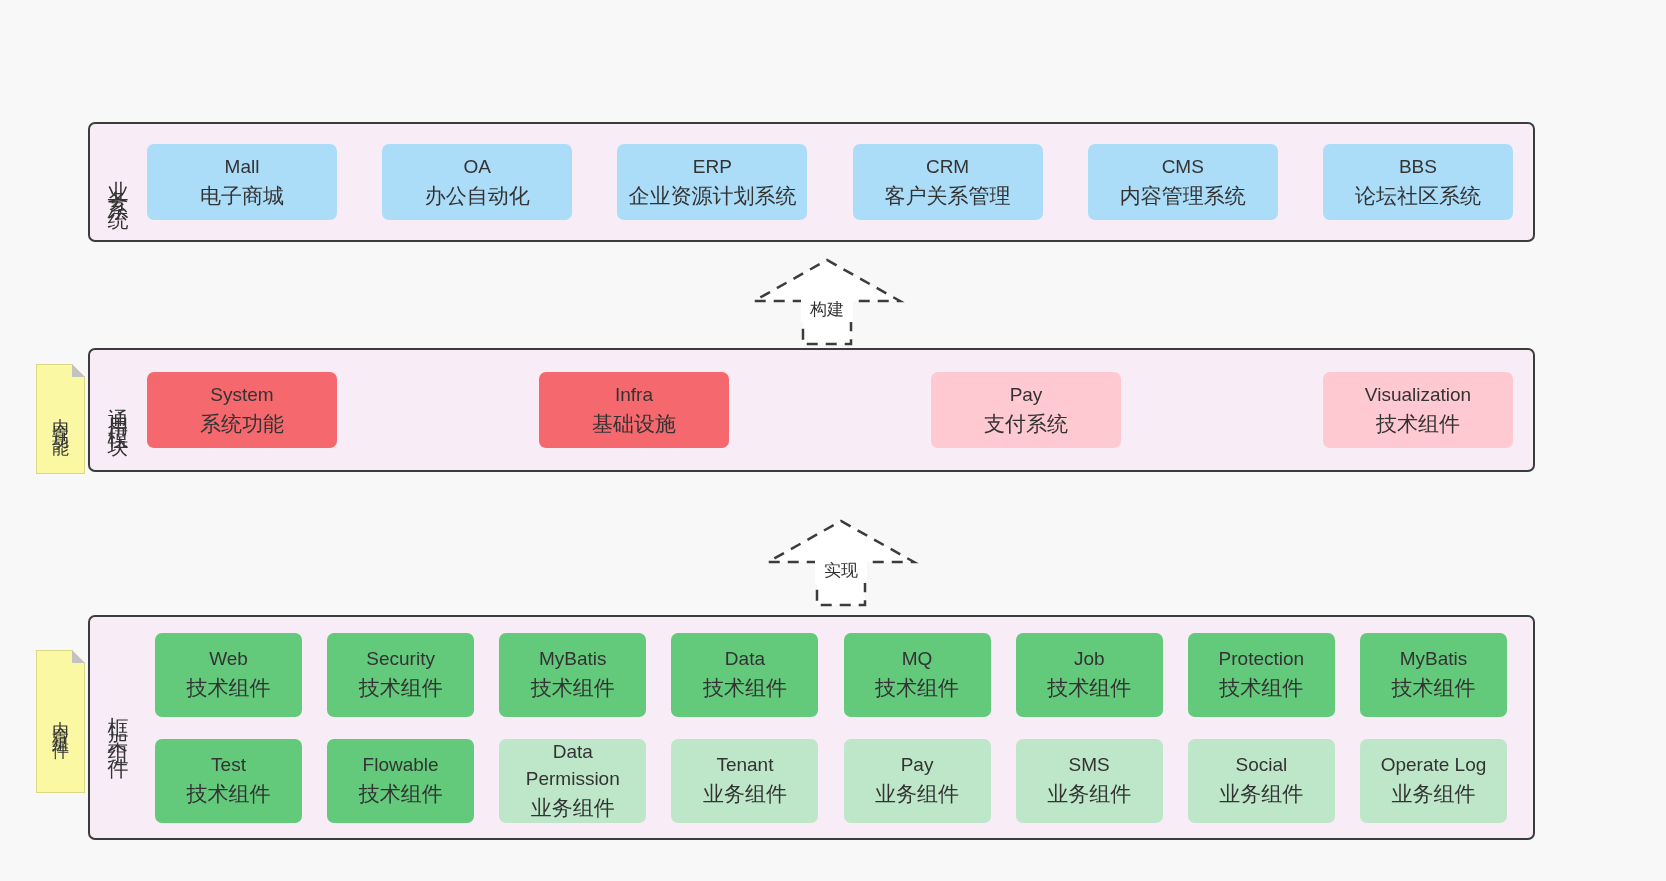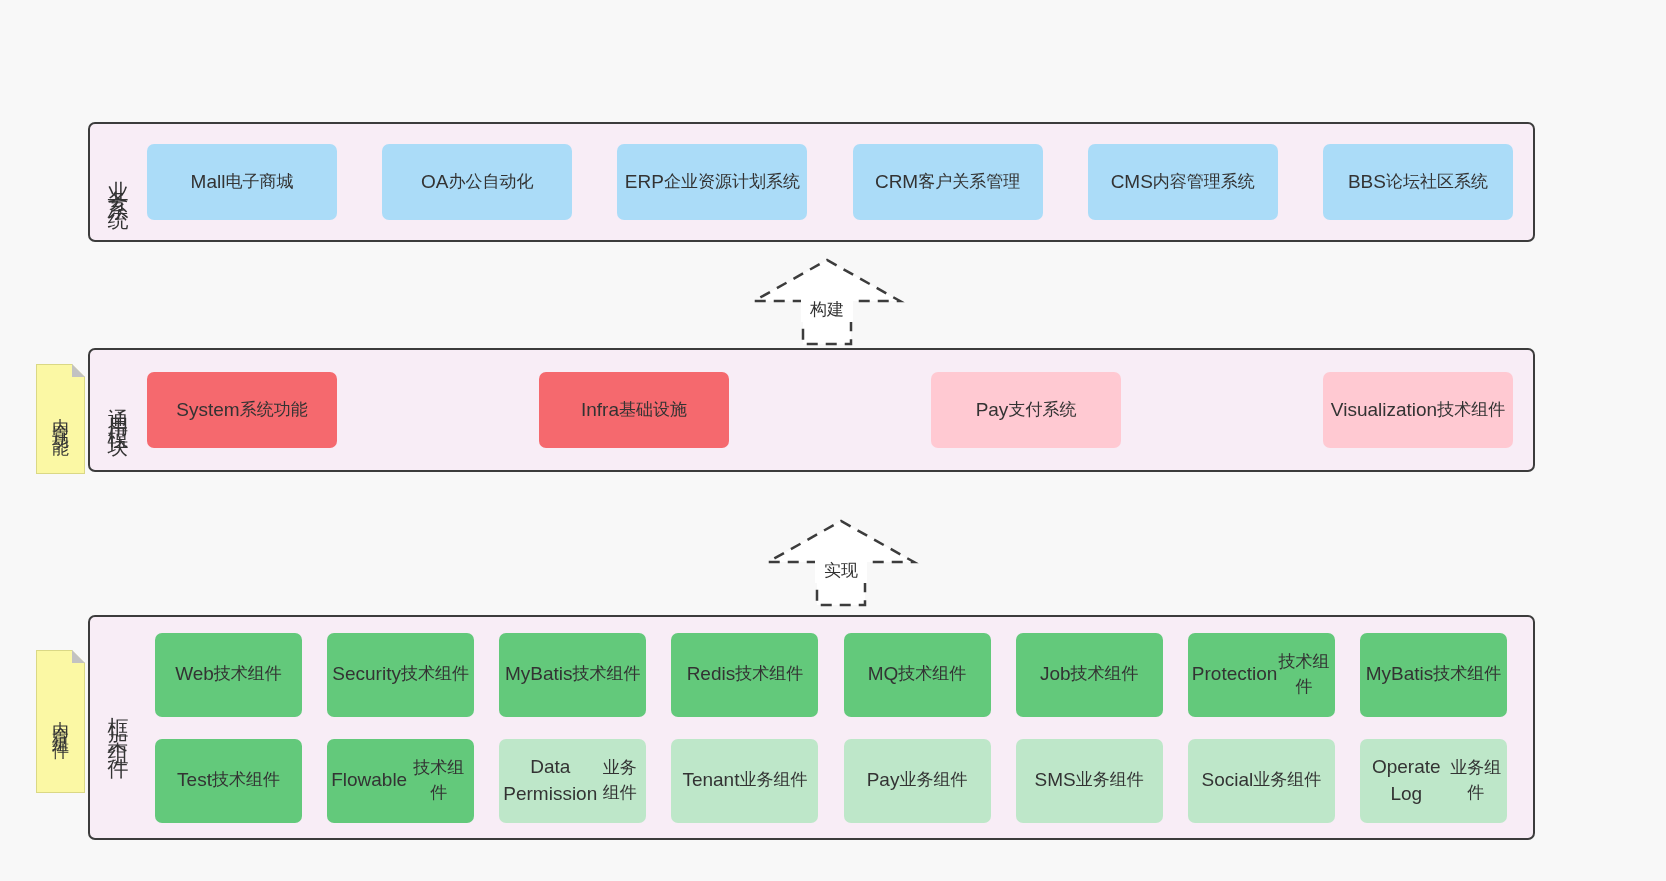--- a/index.html
+++ b/index.html
@@ -31,27 +31,27 @@
     padding:0 20px 0 1px;
   }
   .boxes-grid {
     flex:1; align-self:stretch;
     display:flex; flex-direction:column; justify-content:center;
     gap:22px; padding:0 26px 0 9px;
   }
   .boxes-line { display:flex; justify-content:space-between;align-items:center; }
   .box {
     border-radius:7px; box-sizing:border-box;
-    display:flex; flex-direction:row; align-items:center; justify-content:center;
+    display:flex; flex-direction:column; align-items:center; justify-content:center;
     text-align:center; line-height:1.42; padding:2px 4px;
   }
   .w-wide .box, .box.wide { width:190px; height:76px; }
   .boxes-line .box { width:147px; height:84px; }
   .box-name { font-size:19px; }
-  .box-sub  { font-size:17px; }
+  .box-sub  { font-size:21px; }
   .c-blue       { background:var(--blue,#abdcf8); }
   .c-red        { background:var(--red,#f5696e); }
   .c-pink       { background:var(--pink,#ffc9d2); }
   .c-green      { background:var(--green,#63c97b); }
   .c-lightgreen { background:var(--light_green,#bee7c9); }
   .note {
     position:absolute; width:49px; box-sizing:border-box; z-index:2;
     background:var(--yellow_note,#fbf8a4);
     clip-path:polygon(0 0, calc(100% - 13px) 0, 100% 13px, 100% 100%, 0 100%);
     box-shadow:inset 0 0 0 1px rgba(120,120,40,0.25);
@@ -150,21 +150,21 @@
         </div>
         <div class="box c-green">
           <div class="box-name">Security</div>
           <div class="box-sub">技术组件</div>
         </div>
         <div class="box c-green">
           <div class="box-name">MyBatis</div>
           <div class="box-sub">技术组件</div>
         </div>
         <div class="box c-green">
-          <div class="box-name">Redis</div>
+          <div class="box-name">Data</div>
           <div class="box-sub">技术组件</div>
         </div>
         <div class="box c-green">
           <div class="box-name">MQ</div>
           <div class="box-sub">技术组件</div>
         </div>
         <div class="box c-green">
           <div class="box-name">Job</div>
           <div class="box-sub">技术组件</div>
         </div>

